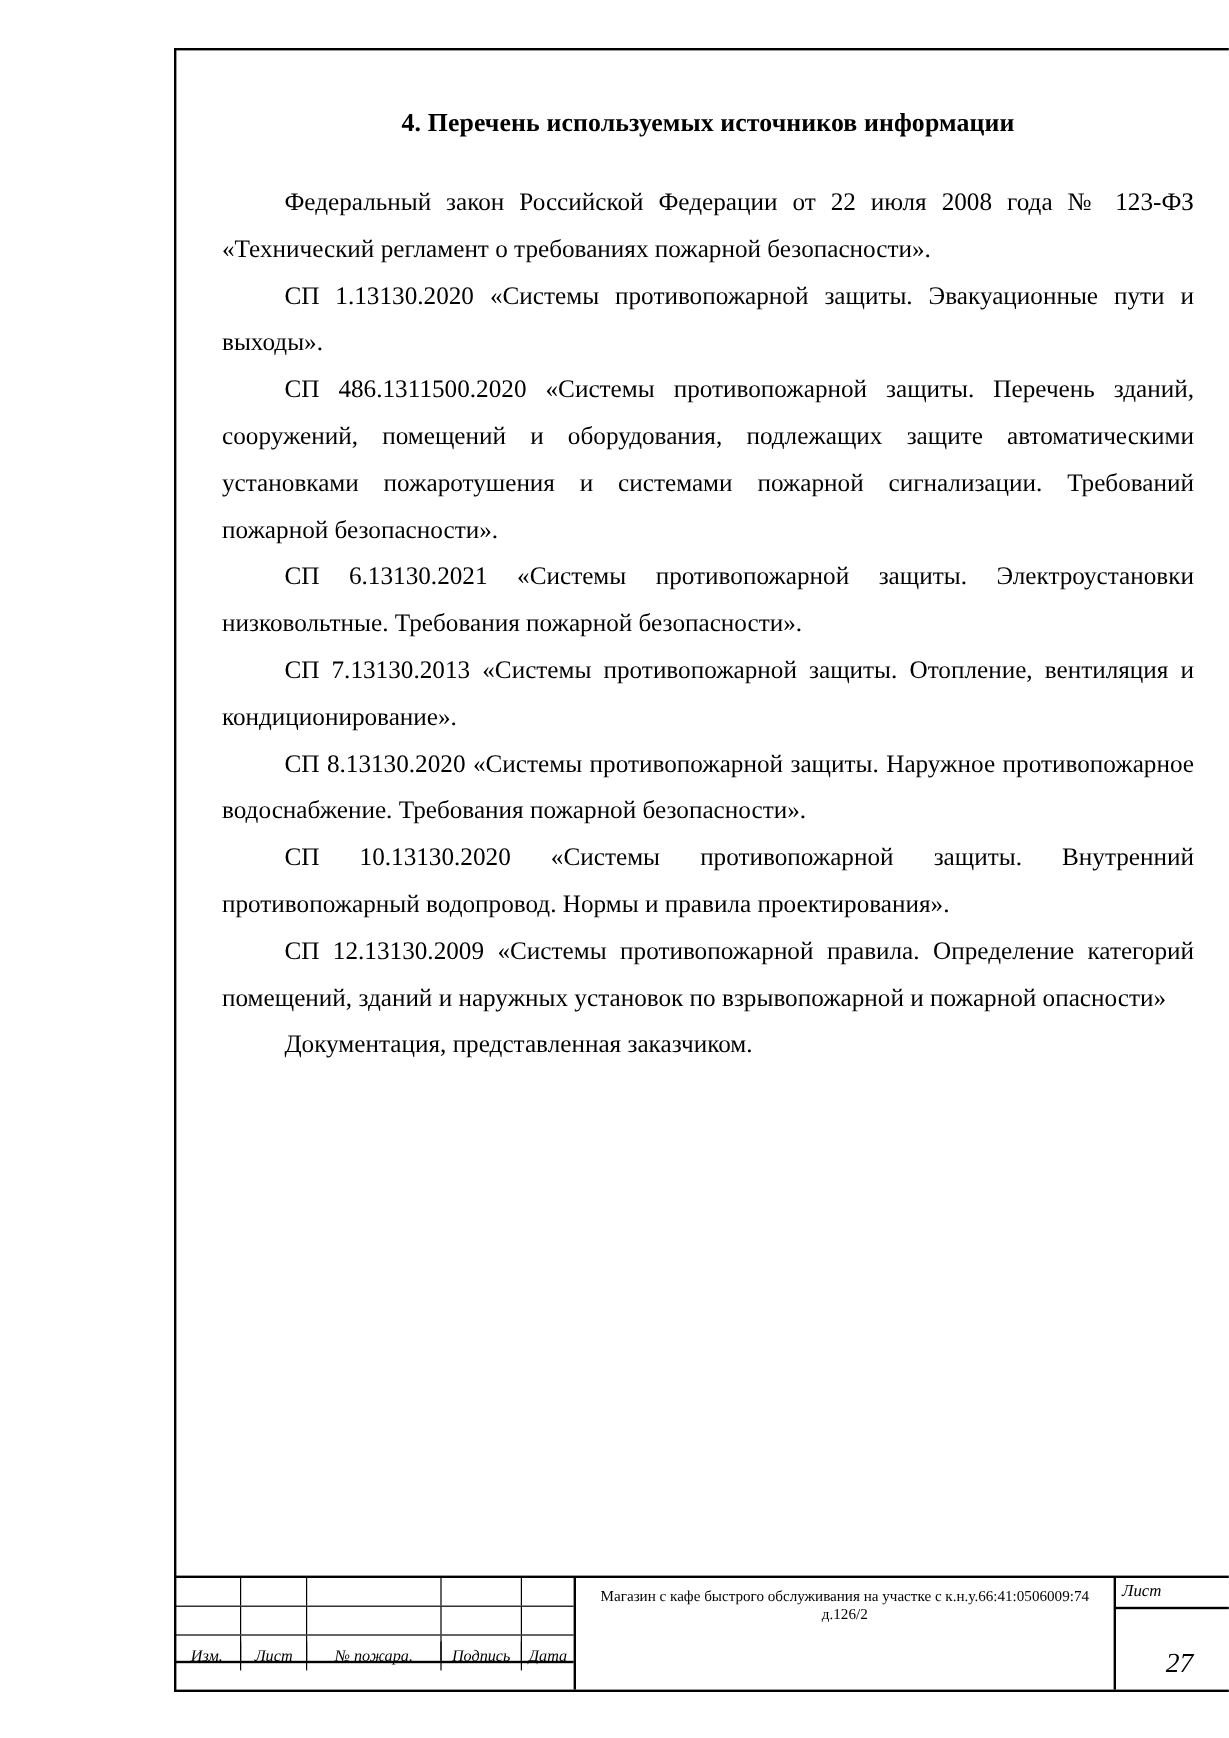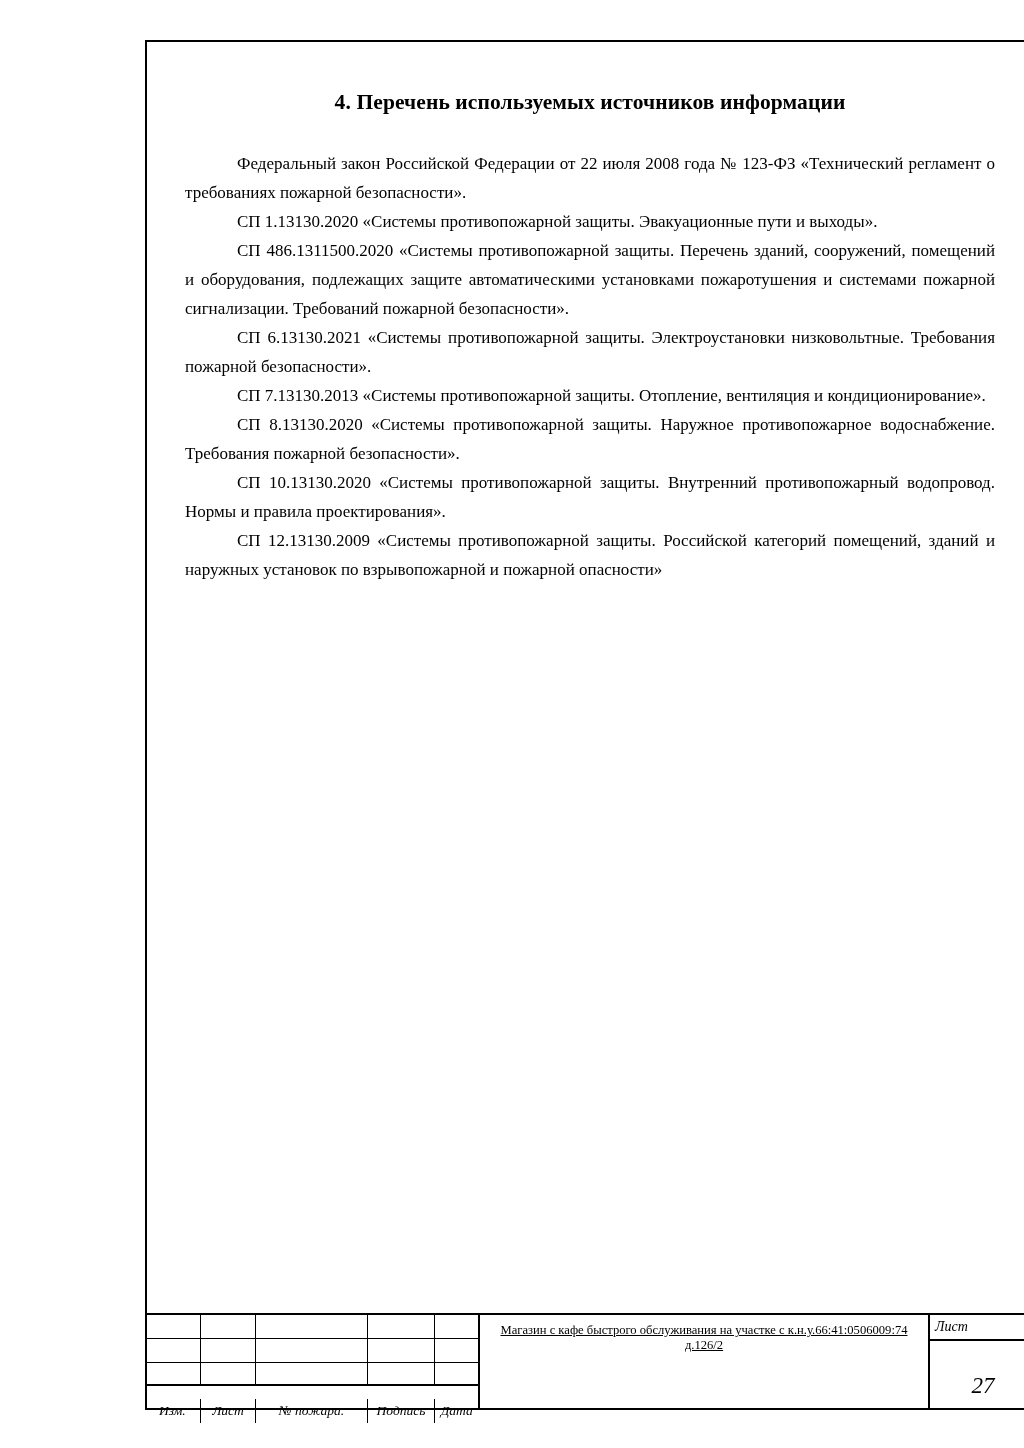--- a/index.html
+++ b/index.html
@@ -39,22 +39,22 @@
     font-weight: bold;
     font-size: 21.5px;
     letter-spacing: 0.1px;
     margin: 0 0 34px 0;
   }
   p.para {
     margin: 0;
     text-align: justify;
     text-justify: inter-word;
     text-indent: 52px;
-    font-size: 17px;
-    line-height: 29px;
+    font-size: 21px;
+    line-height: 39px;
   }
   
   .stamp {
     position: absolute;
     left: 105px;
     bottom: 40px;
     width: 893px;
     height: 95px;
     box-sizing: border-box;
     border-top: 2px solid #000000;
@@ -77,21 +77,21 @@
   }
   .sl-row {
     position: absolute;
     left: 0;
     width: 100%;
     box-sizing: border-box;
   }
   .sl-row.r1 { top: 0; height: 24px; border-bottom: 1px solid #000; }
   .sl-row.r2 { top: 24px; height: 24px; border-bottom: 1px solid #000; }
   .sl-row.r3 { top: 48px; height: 23px; border-bottom: 2px solid #000; }
-  .sl-row.r4 { top: 84px; height: 24px; text-align: right; }
+  .sl-row.r4 { top: 53px; height: 24px; text-align: right; }
   .sl-cells {
     display: flex;
     height: 100%;
   }
   .sl-cells > div {
     box-sizing: border-box;
     border-right: 1px solid #000;
     height: 100%;
     display: flex;
     align-items: center;
@@ -121,21 +121,20 @@
   }
   .sm-caption {
     position: absolute;
     left: 0;
     top: 8px;
     width: 100%;
     text-align: center;
     font-size: 12.6px;
     line-height: 15px;
     font-family: "Liberation Serif", serif;
-    text-decoration: underline;
   }
   .stamp-right {
     position: absolute;
     left: 785px;
     top: 0;
     width: 106px;
     height: 100%;
     box-sizing: border-box;
   }
   .sr-top {
@@ -174,21 +173,22 @@
   <div class="body-area">
     <div class="doc-title">4. Перечень используемых источников информации</div>
 
     <p class="para">Федеральный закон Российской Федерации от 22 июля 2008 года № 123-ФЗ «Технический регламент о требованиях пожарной безопасности».</p>
     <p class="para">СП 1.13130.2020 «Системы противопожарной защиты. Эвакуационные пути и выходы».</p>
     <p class="para">СП 486.1311500.2020 «Системы противопожарной защиты. Перечень зданий, сооружений, помещений и оборудования, подлежащих защите автоматическими установками пожаротушения и системами пожарной сигнализации. Требований пожарной безопасности».</p>
     <p class="para">СП 6.13130.2021 «Системы противопожарной защиты. Электроустановки низковольтные. Требования пожарной безопасности».</p>
     <p class="para">СП 7.13130.2013 «Системы противопожарной защиты. Отопление, вентиляция и кондиционирование».</p>
     <p class="para">СП 8.13130.2020 «Системы противопожарной защиты. Наружное противопожарное водоснабжение. Требования пожарной безопасности».</p>
     <p class="para">СП 10.13130.2020 «Системы противопожарной защиты. Внутренний противопожарный водопровод. Нормы и правила проектирования».</p>
-    <p class="para">СП 12.13130.2009 «Системы противопожарной защиты. Российской категорий помещений, зданий и наружных установок по взрывопожарной и пожарной опасности»</p>
+    <p class="para">СП 12.13130.2009 «Системы противопожарной правила. Определение категорий помещений, зданий и наружных установок по взрывопожарной и пожарной опасности»</p>
+    <p class="para">Документация, представленная заказчиком.</p>
   </div>
 
   <div class="stamp">
     <div class="stamp-grid">
 
       <div class="stamp-left">
         <div class="sl-row r1">
           <div class="sl-cells">
             <div class="c-izm"></div>
             <div class="c-list"></div>

